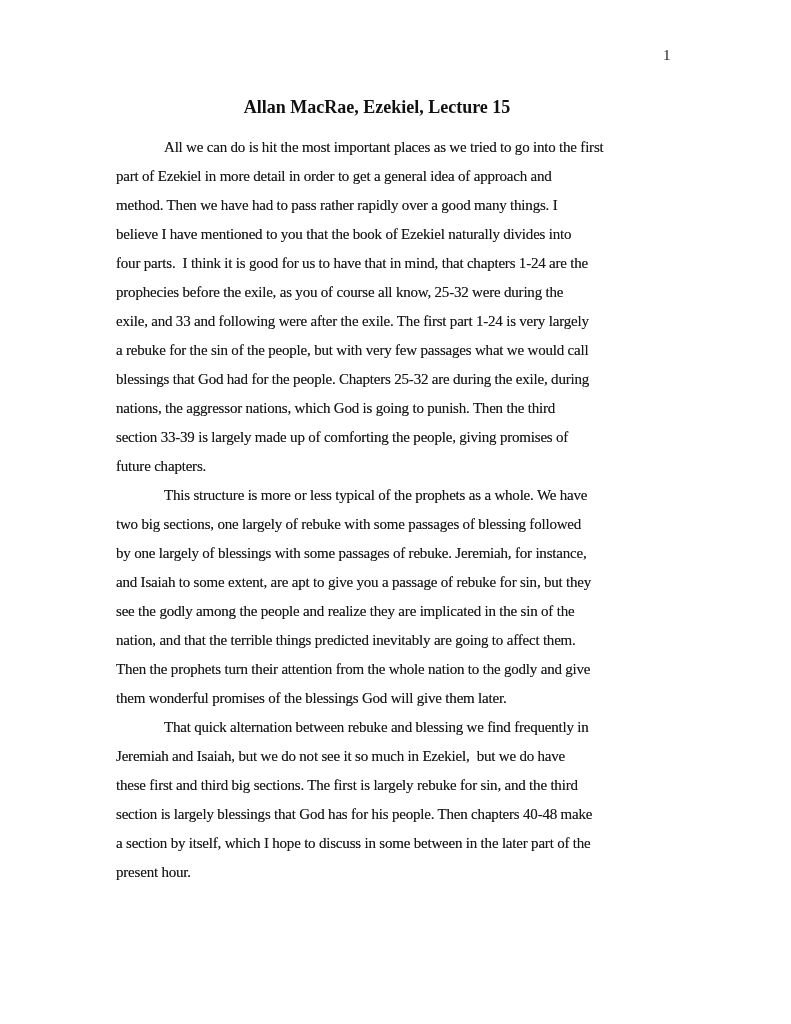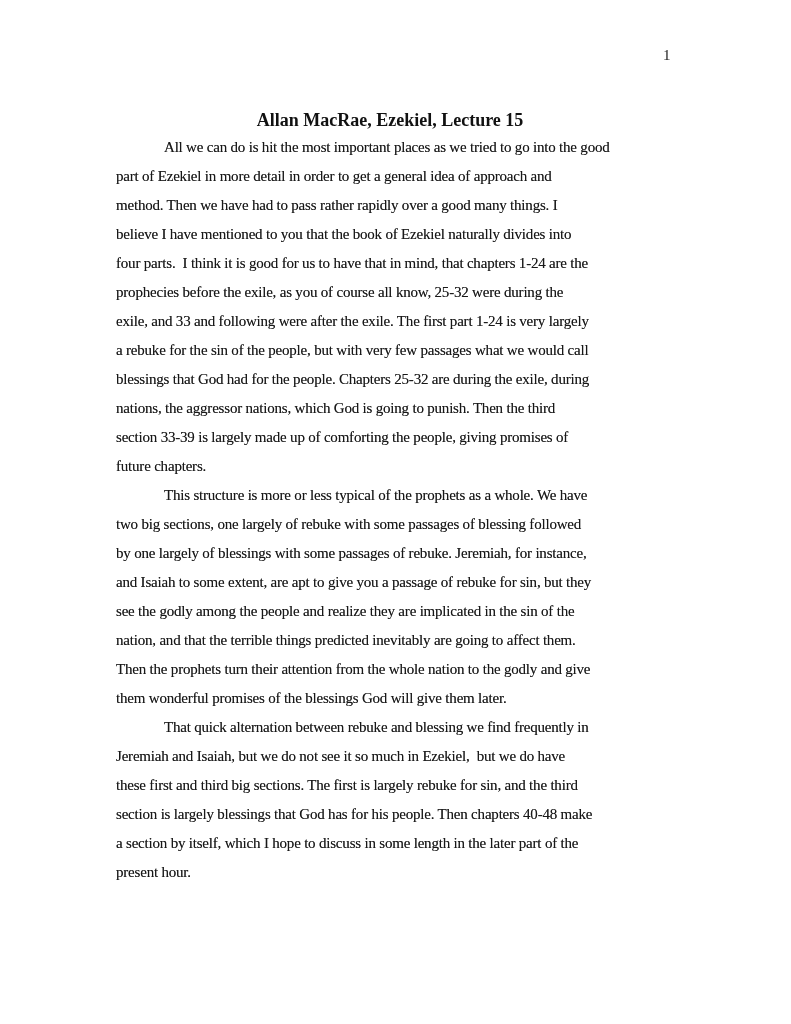--- a/index.html
+++ b/index.html
@@ -22,21 +22,21 @@
     left: 663px;
     font-size: 15px;
     line-height: 18px;
     color: #1b1b1b;
   }
   .doc-title {
     position: absolute;
     top: 91px;
     left: 92px;
     width: 560px;
-    margin: 18px;
+    margin: 5px;
     text-align: center;
     font-size: 18px;
     font-weight: bold;
     line-height: 22px;
     color: #111111;
   }
   .doc-body {
     position: absolute;
     top: 133px;
     left: 116px;
@@ -60,21 +60,21 @@
   }
 </style>
 </head>
 <body>
 
 <div class="page">
   <div class="page-number">1</div>
   <h1 class="doc-title">Allan MacRae, Ezekiel, Lecture 15</h1>
   <div class="doc-body">
       <div class="paragraph">
-        <div class="line first">All we can do is hit the most important places as we tried to go into the good</div>
+        <div class="line first">All we can do is hit the most important places as we tried to go into the first</div>
         <div class="line">part of Ezekiel in more detail in order to get a general idea of approach and</div>
         <div class="line">method. Then we have had to pass rather rapidly over a good many things. I</div>
         <div class="line">believe I have mentioned to you that the book of Ezekiel naturally divides into</div>
         <div class="line">four parts.  I think it is good for us to have that in mind, that chapters 1-24 are the</div>
         <div class="line">prophecies before the exile, as you of course all know, 25-32 were during the</div>
         <div class="line">exile, and 33 and following were after the exile. The first part 1-24 is very largely</div>
         <div class="line">a rebuke for the sin of the people, but with very few passages what we would call</div>
         <div class="line">blessings that God had for the people. Chapters 25-32 are during the exile, during</div>
         <div class="line">nations, the aggressor nations, which God is going to punish. Then the third</div>
         <div class="line">section 33-39 is largely made up of comforting the people, giving promises of</div>
@@ -88,17 +88,17 @@
         <div class="line">see the godly among the people and realize they are implicated in the sin of the</div>
         <div class="line">nation, and that the terrible things predicted inevitably are going to affect them.</div>
         <div class="line">Then the prophets turn their attention from the whole nation to the godly and give</div>
         <div class="line">them wonderful promises of the blessings God will give them later.</div>
       </div>
       <div class="paragraph">
         <div class="line first">That quick alternation between rebuke and blessing we find frequently in</div>
         <div class="line">Jeremiah and Isaiah, but we do not see it so much in Ezekiel,  but we do have</div>
         <div class="line">these first and third big sections. The first is largely rebuke for sin, and the third</div>
         <div class="line">section is largely blessings that God has for his people. Then chapters 40-48 make</div>
-        <div class="line">a section by itself, which I hope to discuss in some length in the later part of the</div>
+        <div class="line">a section by itself, which I hope to discuss in some between in the later part of the</div>
         <div class="line">present hour.</div>
       </div>
     </div>
 </div>
 
 </body></html>

